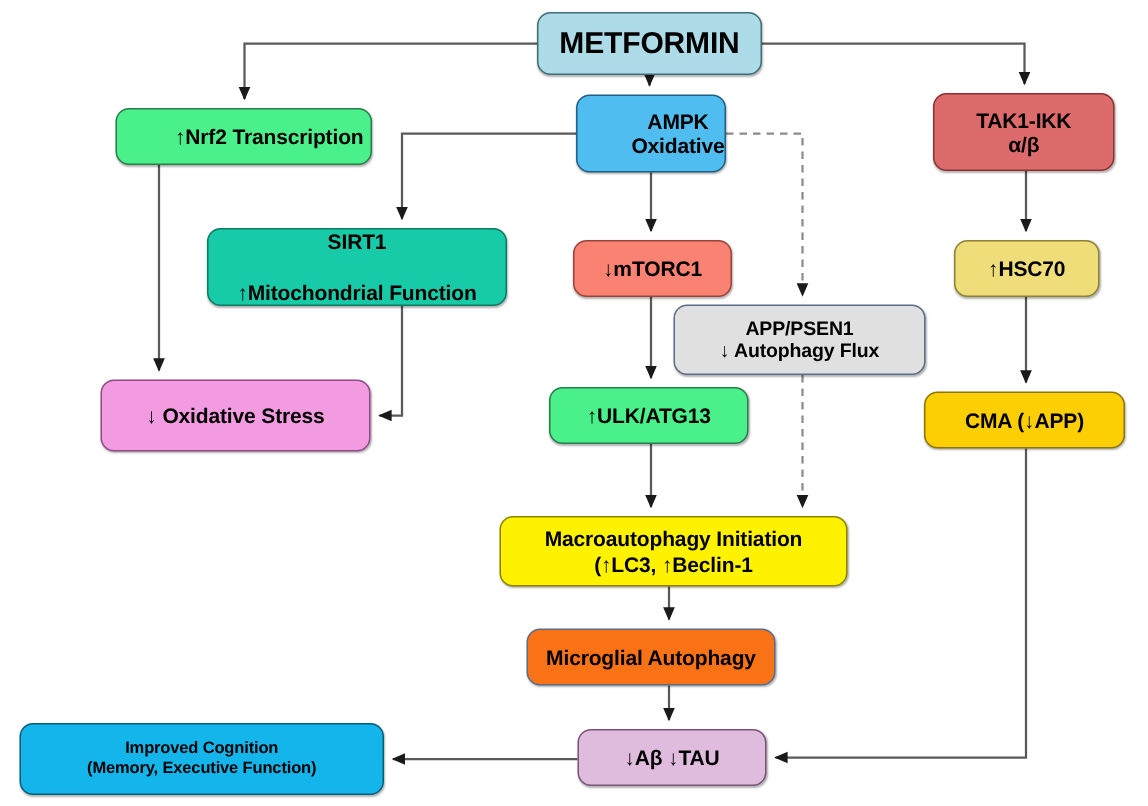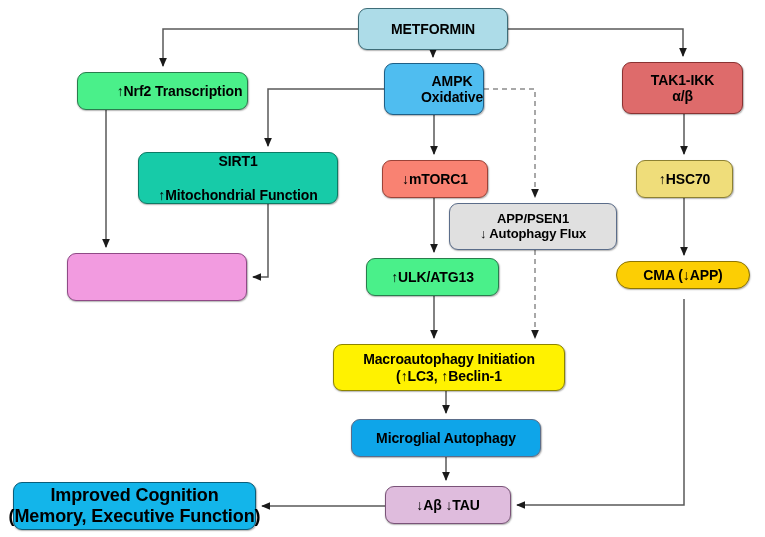--- a/index.html
+++ b/index.html
@@ -69,21 +69,21 @@
     </g>
     <g fill="none" stroke="#8c8c8c" stroke-width="1.5" stroke-dasharray="5,4" marker-end="url(#ah)">
 
       <path d="M484,89 L535,89 L535,197"></path>
 
       <path d="M535,250 L535,338"></path>
     </g>
   </svg>
 
   <div id="nodes-layer">
-      <div class="node" style="left: 358px; top: 8px; width: 150px; height: 42px; background: rgb(173, 220, 232); border-color: rgb(63, 109, 120); font-size: 14px;">
+      <div class="node" style="left: 358px; top: 8px; width: 150px; height: 42px; background: rgb(173, 220, 232); border-color: rgb(63, 109, 120); font-size: 20px;">
         <span class="ln">METFORMIN</span>
       </div>
       <div class="node" style="left: 77px; top: 72px; width: 171px; height: 38px; background: rgb(74, 240, 138); border-color: rgb(42, 125, 77); font-size: 14px; padding-left: 34px;">
         <span class="ln">↑Nrf2 Transcription</span>
       </div>
       <div class="node" style="left: 384px; top: 63px; width: 100px; height: 52px; background: rgb(79, 189, 240); border-color: rgb(31, 95, 134); font-size: 14px; padding-left: 36px;">
         <span class="ln">AMPK</span>
         <span class="ln">Oxidative</span>
       </div>
       <div class="node" style="left: 622px; top: 62px; width: 121px; height: 52px; background: rgb(222, 107, 107); border-color: rgb(138, 50, 50); font-size: 14px;">
@@ -98,35 +98,36 @@
         <span class="ln">↓mTORC1</span>
       </div>
       <div class="node" style="left: 636px; top: 160px; width: 97px; height: 38px; background: rgb(239, 221, 122); border-color: rgb(141, 129, 50); font-size: 14px;">
         <span class="ln">↑HSC70</span>
       </div>
       <div class="node" style="left: 449px; top: 203px; width: 168px; height: 47px; background: rgb(224, 224, 224); border-color: rgb(91, 109, 138); font-size: 13px;">
         <span class="ln">APP/PSEN1</span>
         <span class="ln">↓ Autophagy Flux</span>
       </div>
       <div class="node" style="left: 67px; top: 253px; width: 180px; height: 48px; background: rgb(242, 155, 224); border-color: rgb(143, 74, 134); font-size: 14px;">
+        <span class="ln">↓ Oxidative Stress</span>
       </div>
       <div class="node" style="left: 366px; top: 258px; width: 133px; height: 38px; background: rgb(74, 240, 138); border-color: rgb(42, 125, 77); font-size: 14px;">
         <span class="ln">↑ULK/ATG13</span>
       </div>
-      <div class="node" style="left: 616px; top: 261px; width: 134px; height: 28px; background: rgb(252, 206, 4); border-color: rgb(141, 117, 4); font-size: 14px; border-radius: 16px;">
+      <div class="node" style="left: 616px; top: 261px; width: 134px; height: 38px; background: rgb(252, 206, 4); border-color: rgb(141, 117, 4); font-size: 14px;">
         <span class="ln">CMA (↓APP)</span>
       </div>
       <div class="node" style="left: 333px; top: 344px; width: 232px; height: 47px; background: rgb(255, 242, 0); border-color: rgb(141, 132, 0); font-size: 14px;">
         <span class="ln">Macroautophagy Initiation</span>
         <span class="ln">(↑LC3, ↑Beclin-1</span>
       </div>
-      <div class="node" style="left: 351px; top: 419px; width: 190px; height: 38px; background: #0ea5e9; border-color: rgb(91, 109, 138); font-size: 14px;">
+      <div class="node" style="left: 351px; top: 419px; width: 166px; height: 38px; background: #f97316; border-color: rgb(91, 109, 138); font-size: 14px;">
         <span class="ln">Microglial Autophagy</span>
       </div>
-      <div class="node" style="left: 13px; top: 482px; width: 243px; height: 48px; background: rgb(19, 181, 234); border-color: rgb(10, 93, 121); font-size: 18px;">
+      <div class="node" style="left: 13px; top: 482px; width: 243px; height: 48px; background: rgb(19, 181, 234); border-color: rgb(10, 93, 121); font-size: 11px;">
         <span class="ln">Improved Cognition</span>
         <span class="ln">(Memory, Executive Function)</span>
       </div>
       <div class="node" style="left: 385px; top: 486px; width: 126px; height: 38px; background: rgb(223, 188, 221); border-color: rgb(122, 83, 120); font-size: 14px;">
         <span class="ln">↓Aβ ↓TAU</span>
       </div>
     </div>
 </div>
 
 </body></html>

